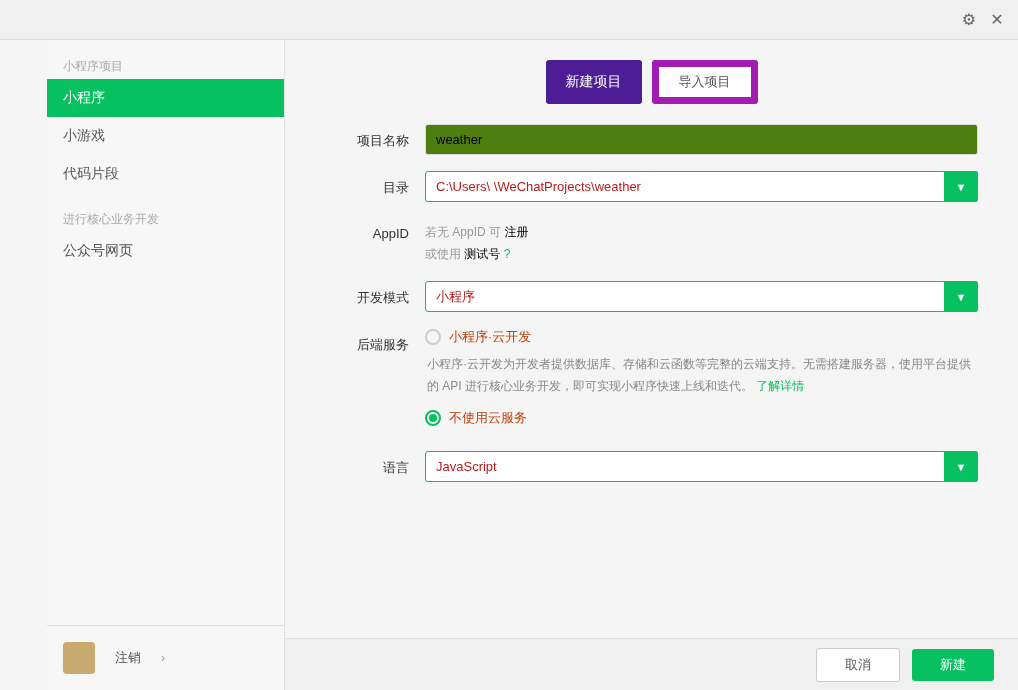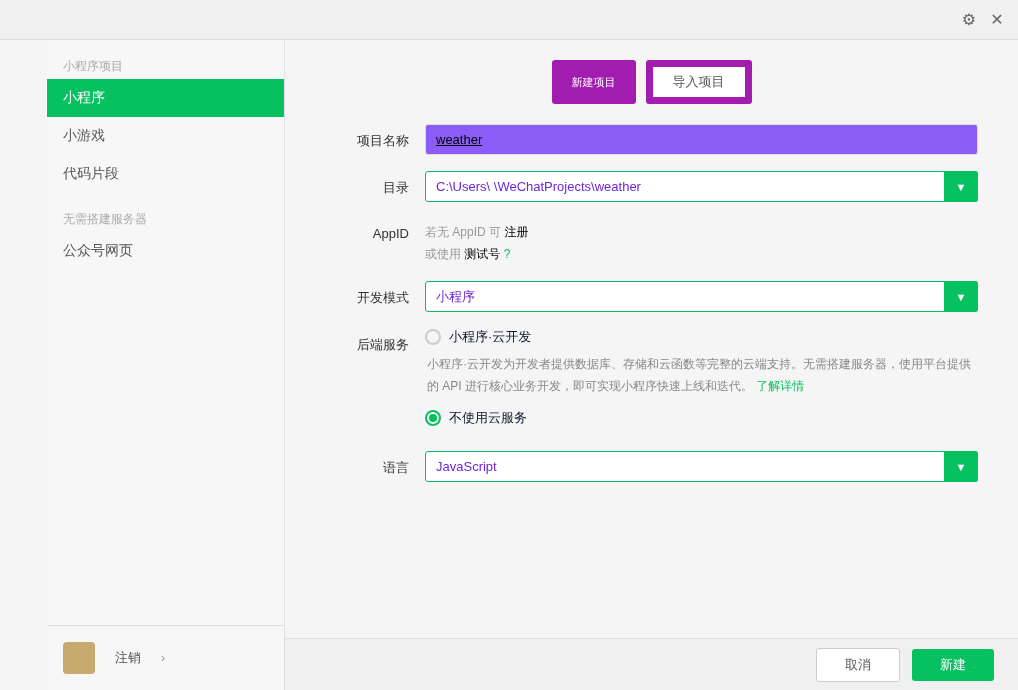--- a/index.html
+++ b/index.html
@@ -110,27 +110,27 @@
 
     
     .action-bar {
       display: flex;
       justify-content: center;
       padding: 20px 0 10px 0;
       gap: 10px;
     }
 
     .btn-new-project {
-      background: #a21caf;
+      background: #4c1d95;
       color: #fff;
       border: none;
       padding: 6px 20px;
       border-radius: 3px;
       cursor: pointer;
-      font-size: 11px;
+      font-size: 14px;
     }
 
     .btn-import-project {
       background: #fff;
       color: #555;
       border: 7px solid #a21caf;
       padding: 6px 20px;
       border-radius: 3px;
       cursor: pointer;
       font-size: 13px;
@@ -162,41 +162,40 @@
     .form-control-wrap {
       flex: 1;
     }
 
     .form-input {
       width: 100%;
       padding: 7px 10px;
       border: 1px solid #ddd;
       border-radius: 3px;
       font-size: 13px;
-      background: #8b5cf6;
+      background: #4d7c0f;
       outline: none;
-      text-decoration: underline;
     }
 
     .select-wrap {
       position: relative;
       width: 100%;
     }
 
     .form-select {
       width: 100%;
       padding: 7px 36px 7px 10px;
       border: 1px solid #07c160;
       border-radius: 3px;
       font-size: 13px;
       background: #fff;
       outline: none;
       appearance: none;
       -webkit-appearance: none;
-      color: #6d28d9;
+      color: #b91c1c;
       cursor: pointer;
     }
 
     .select-arrow {
       position: absolute;
       right: 0;
       top: 0;
       bottom: 0;
       width: 34px;
       background: #07c160;
@@ -258,21 +257,21 @@
     .radio-custom.selected::after {
       content: "";
       width: 8px;
       height: 8px;
       background: #07c160;
       border-radius: 50%;
     }
 
     .radio-label {
       font-size: 13px;
-      color: #0f172a;
+      color: #c2410c;
     }
 
     .cloud-desc {
       color: #888;
       font-size: 12px;
       line-height: 1.8;
       margin-bottom: 12px;
       padding-left: 2px;
     }
 
@@ -329,21 +328,21 @@
     <div class="sidebar-item active">
       <span>小程序</span>
     </div>
     <div class="sidebar-item">
       <span>小游戏</span>
     </div>
     <div class="sidebar-item">
       <span>代码片段</span>
     </div>
 
-    <div class="sidebar-section-label" style="margin-top:10px;">无需搭建服务器</div>
+    <div class="sidebar-section-label" style="margin-top:10px;">进行核心业务开发</div>
 
     <div class="sidebar-item">
       <span>公众号网页</span>
     </div>
 
     <div class="sidebar-bottom">
       <div class="avatar-placeholder"></div>
       <span class="sidebar-bottom-link">注销</span>
       <span class="sidebar-bottom-arrow">›</span>
     </div>

